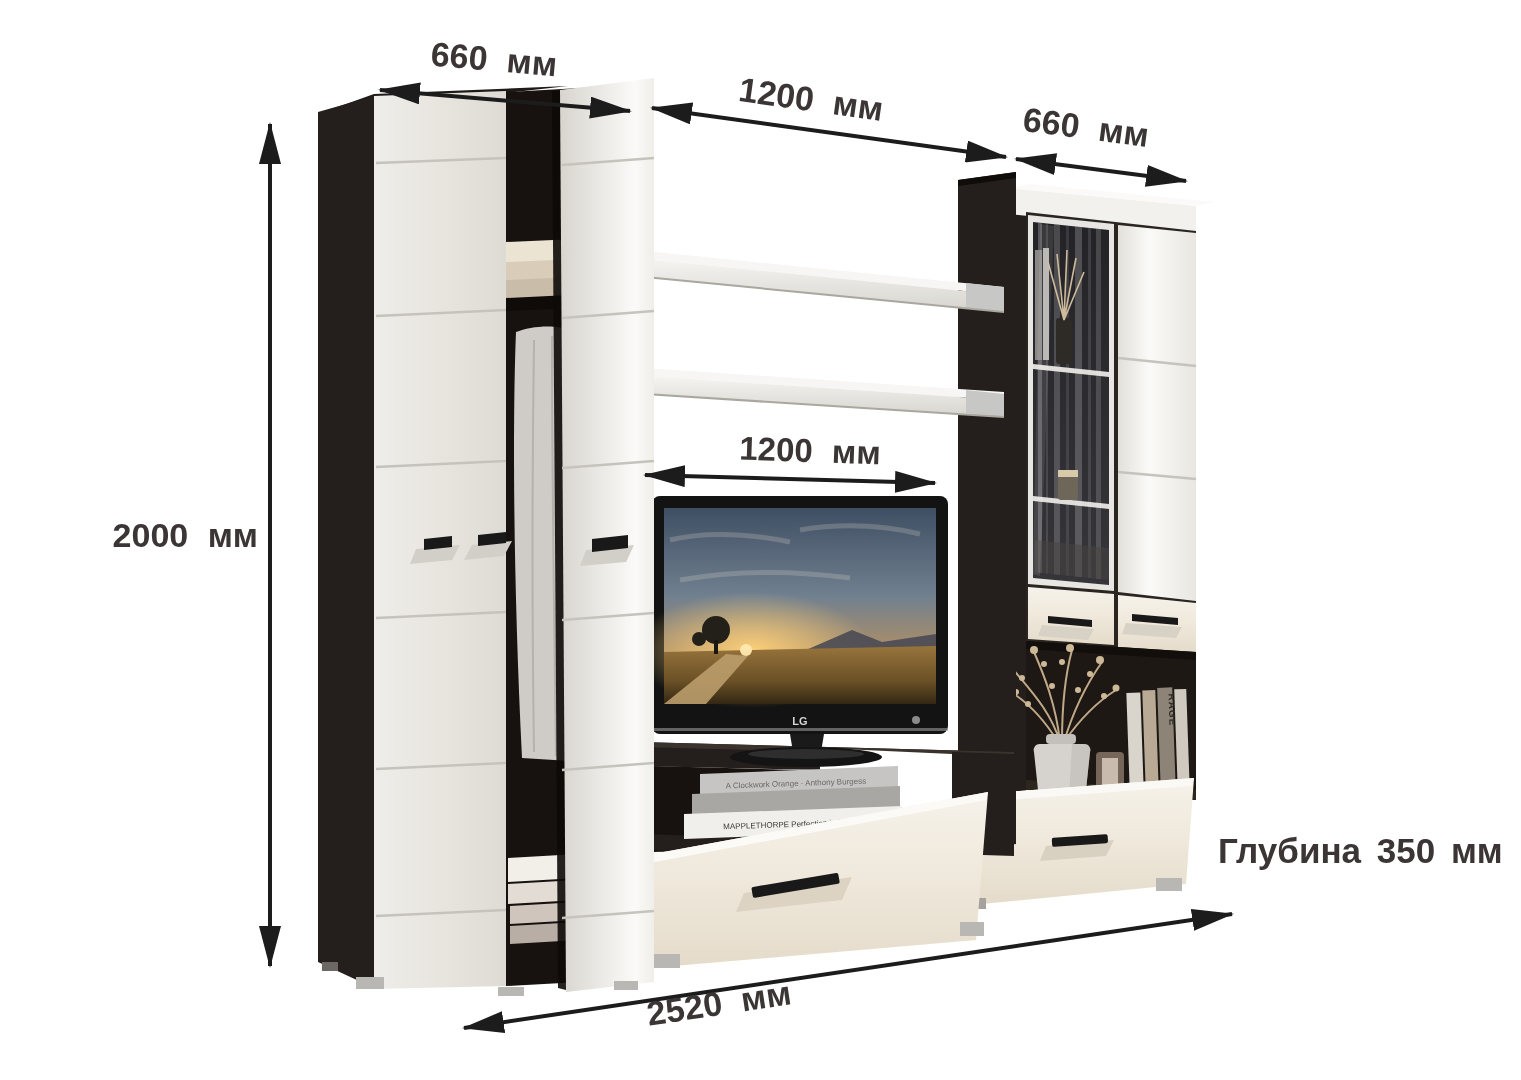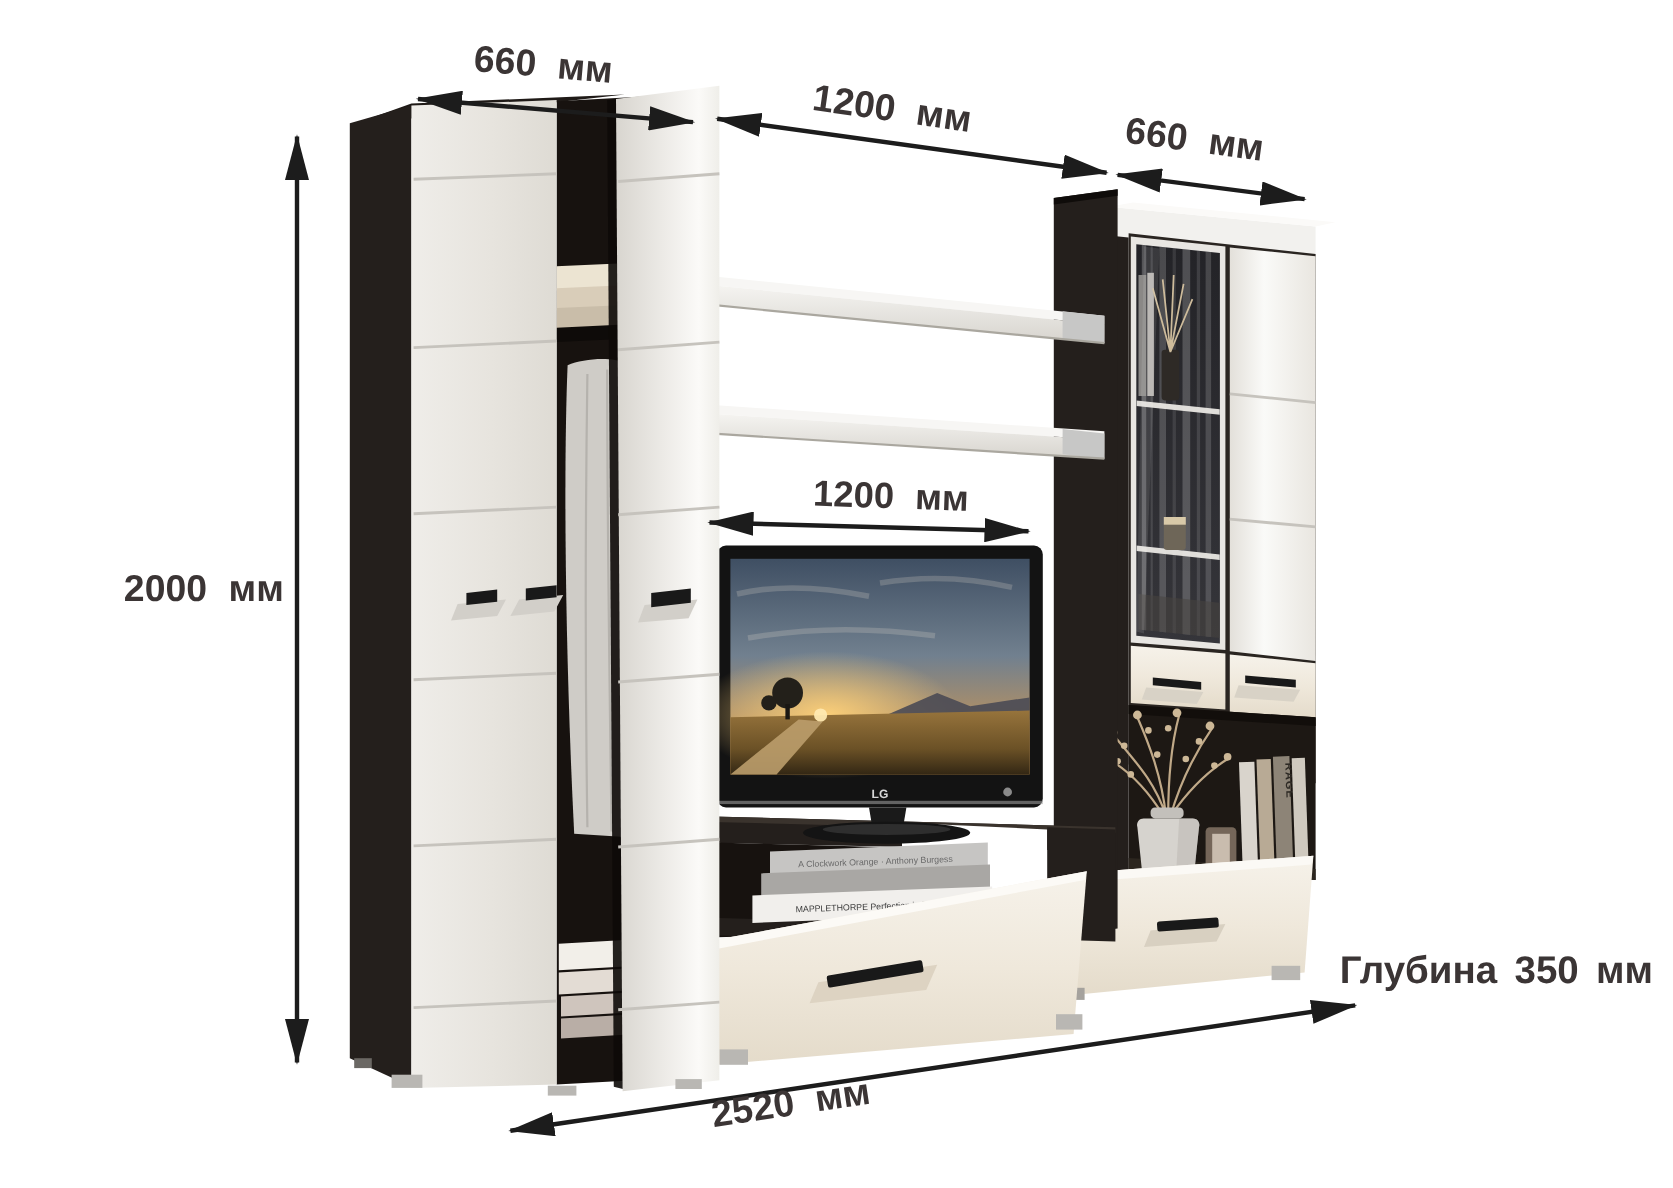--- a/index.html
+++ b/index.html
@@ -11,21 +11,21 @@
   #stage{position:relative;width:1521px;height:1080px;background:var(--background);
          font-family:"Liberation Sans",sans-serif;overflow:hidden;}
   #scene{position:absolute;left:0;top:0;}
   .dim-label{position:absolute;font-weight:bold;color:var(--annotation-text);
              font-size:34px;white-space:nowrap;word-spacing:10px;text-align:center;}
   .hdr{position:absolute;right:26px;top:24px;text-align:right;font-weight:bold;
        color:var(--annotation-text);line-height:31px;}
   .hdr .l1{font-size:27px;}
   .hdr .l2{font-size:28px;}
   .depth-label{position:absolute;left:1218px;top:831px;font-weight:bold;
-               color:var(--annotation-text);font-size:35px;word-spacing:6px;margin-top:32px;}
+               color:var(--annotation-text);font-size:35px;word-spacing:6px;}
   .arrow-line{stroke:var(--arrow);stroke-width:4;}
   .wenge{fill:var(--wenge-dark);} .deep{fill:var(--wenge-deep);}
   .metalf{fill:var(--metal);} 
   .groove{stroke:#c6c3bd;stroke-width:2.6;fill:none;}
   .slit{fill:#191919;}
 </style>
 </head>
 <body>
 
 <div id="stage">

